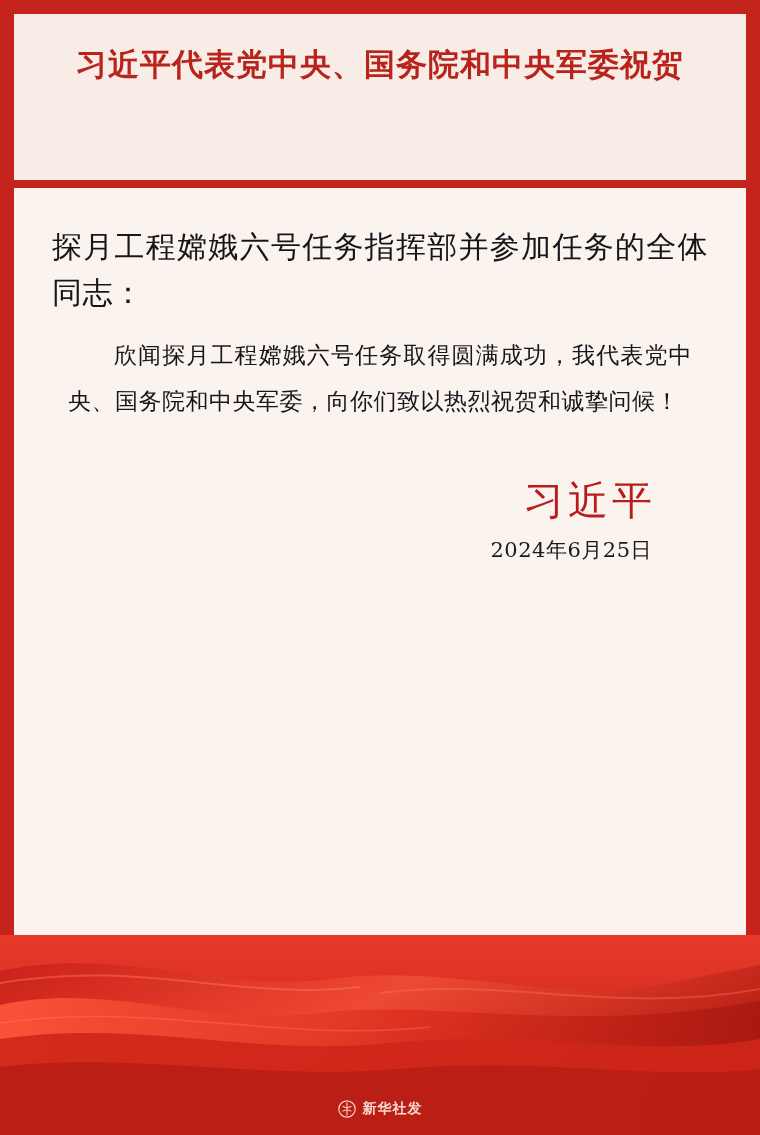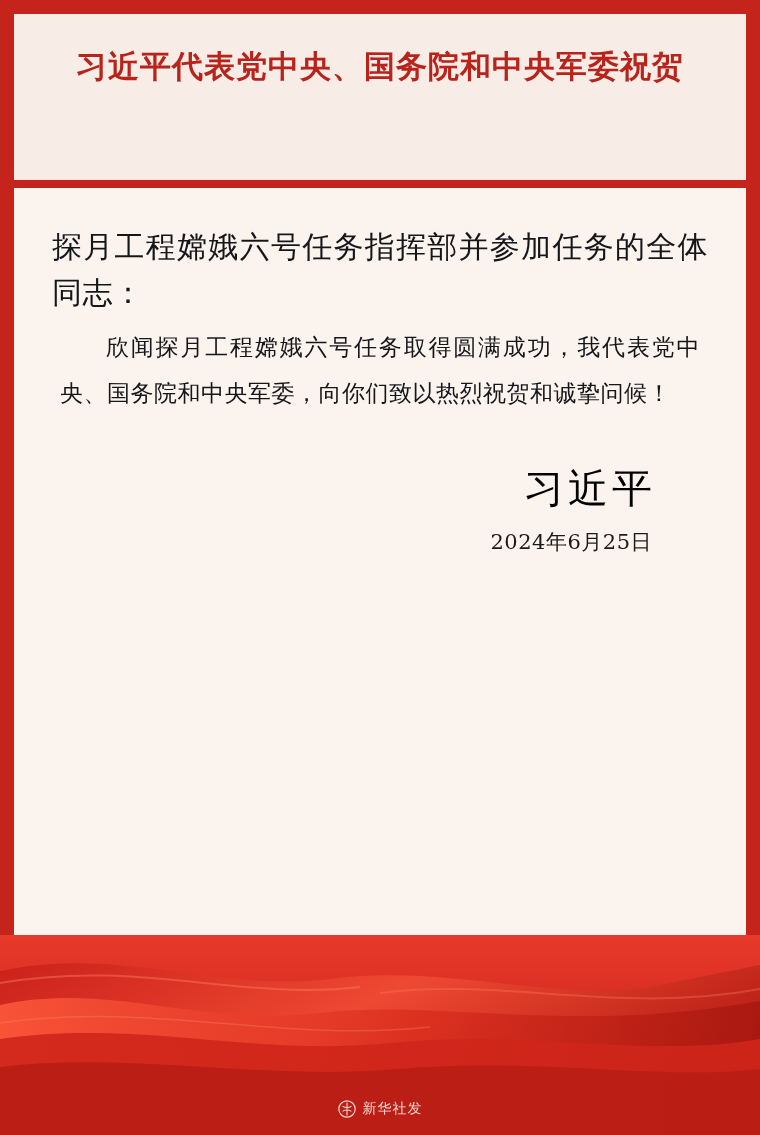--- a/index.html
+++ b/index.html
@@ -41,21 +41,21 @@
     padding: 24px 28px 0 28px;
     text-align: center;
   }
   .title-line {
     color: #b8231b;
     font-size: 31px;
     font-weight: bold;
     letter-spacing: 1px;
     line-height: 58px;
     white-space: nowrap;
-    font-family: Liberation Serif, serif;
+    font-family: Liberation Mono, monospace;
   }
   
   .body-panel {
     position: absolute;
     left: 14px;
     top: 188px;
     width: 732px;
     height: 756px;
     background: #fbf3ee;
     box-sizing: border-box;
@@ -68,35 +68,35 @@
     letter-spacing: 0.5px;
     margin: 0 0 2px 0;
     text-align: justify;
     text-justify: inter-ideograph;
   }
   .para {
     font-size: 23px;
     color: #15161a;
     line-height: 46px;
     letter-spacing: 0.5px;
-    margin: 8px;
+    margin: 16px;
     text-indent: 2em;
     text-align: justify;
     text-justify: inter-ideograph;
   }
   .signature-block {
     margin-top: 26px;
     text-align: right;
     padding-right: 52px;
   }
   .signature {
     font-size: 40px;
-    color: #000000;
+    color: #b91c1c;
     letter-spacing: 4px;
-    font-family: Liberation Mono, monospace;
+    font-family: Liberation Sans, sans-serif;
     line-height: 56px;
     margin-top: 48px;
   }
   .sign-date {
     font-size: 21px;
     color: #1a1a1a;
     margin-top: 8px;
     letter-spacing: 0.5px;
     padding-right: 4px;
   }
@@ -118,20 +118,21 @@
     width: 760px;
     text-align: center;
     color: #f5d9d3;
     font-size: 14px;
     letter-spacing: 1px;
   }
   .footer-inner {
     display: inline-flex;
     align-items: center;
     gap: 7px;
+    font-weight: bold;
   }
   .xinhua-mark {
     width: 18px;
     height: 18px;
     display: inline-block;
   }
 </style>
 </head>
 <body>
 

